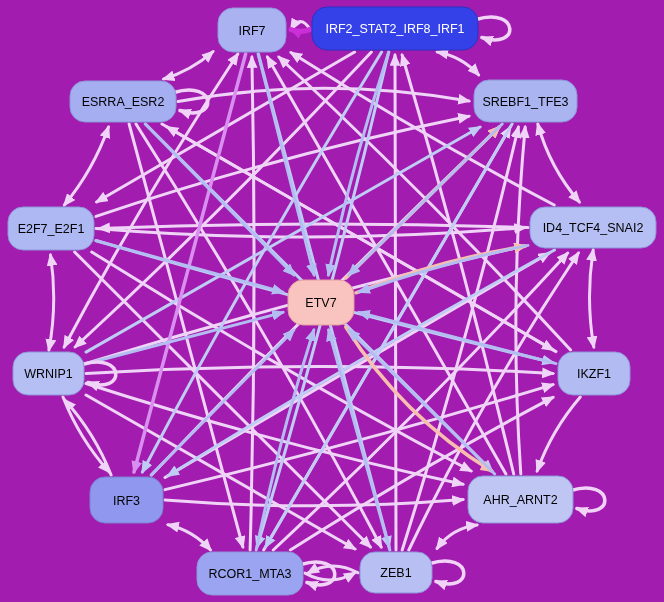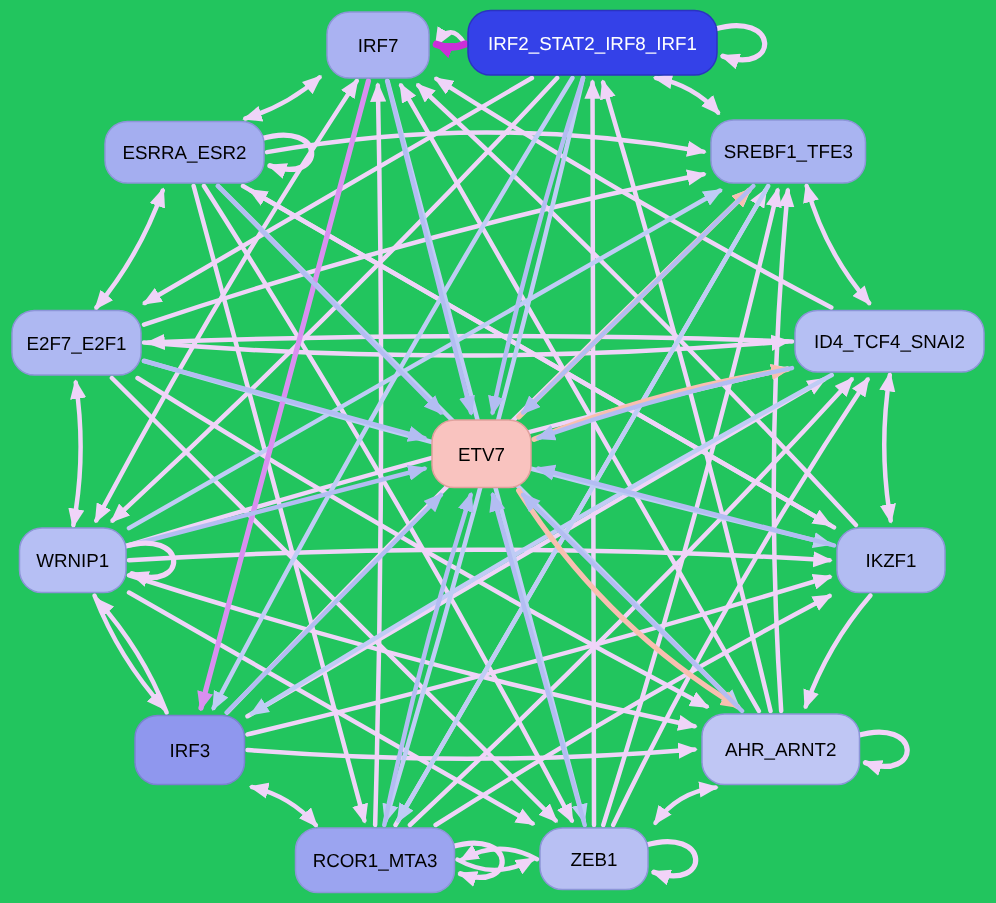--- a/index.html
+++ b/index.html
@@ -1,16 +1,16 @@
 <!DOCTYPE html>
 <html><head>
 <meta charset="utf-8">
 <style>
   html,body{margin:0;padding:0;background:#ffffff;}
-  .viewport{position:relative;width:664px;height:602px;overflow:hidden;background:#22c55e;
+  .viewport{position:relative;width:664px;height:602px;overflow:hidden;background:#a21caf;
             font-family:"Liberation Sans", sans-serif;}
   svg{position:absolute;left:0;top:0;}
   .node-label{font-family:"Liberation Sans", sans-serif;font-size:12.5px;pointer-events:none;}
 </style>
 </head>
 <body>
 
 <div class="viewport">
   <svg id="net" width="664" height="602" viewBox="0 0 664 602">
       <defs>

